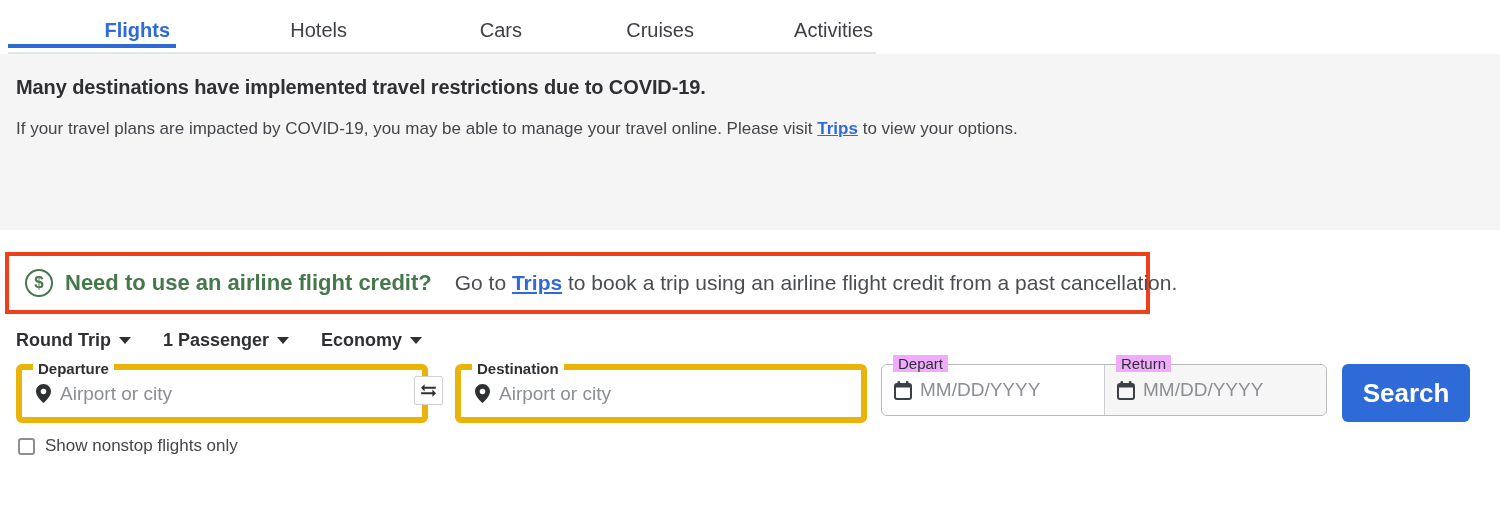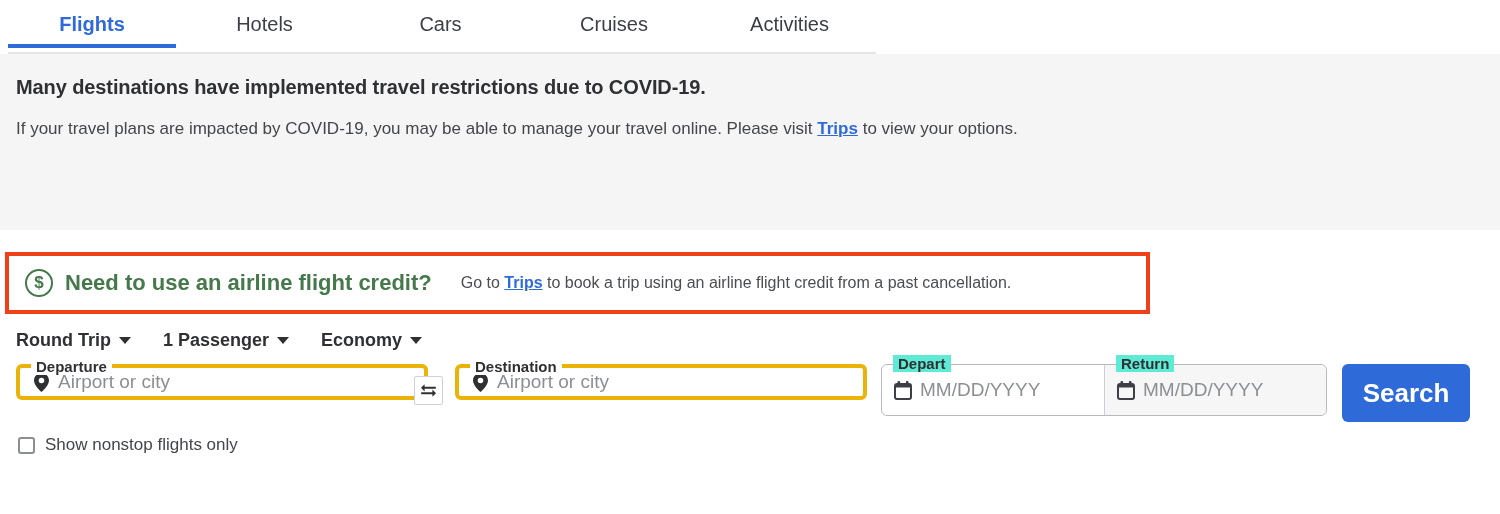--- a/index.html
+++ b/index.html
@@ -25,29 +25,30 @@
     content: "";
     position: absolute;
     left: 8px;
     width: 868px;
     bottom: 0;
     height: 2px;
     background: #e6e6e6;
   }
   .tab {
     position: relative;
-    height: 48px;
-    display: flex;
-    align-items: center;
-    justify-content: center;
+    height: 36px;
+    display: flex;
+    align-items: center;
+    justify-content: flex-end;
     font-size: 20px;
     color: #3c3f45;
     padding: 0 6px;
     cursor: pointer;
     white-space: nowrap;
+    margin-top: 12px;
   }
   .tab-0 { width: 168px; }
   .tab-1 { width: 177px; }
   .tab-2 { width: 175px; }
   .tab-3 { width: 179px; }
   .tab-4 { width: 172px; }
   .tab.active {
     color: #2f6ad9;
     font-weight: 700;
   }
@@ -114,24 +115,24 @@
     font-weight: 700;
     flex: 0 0 auto;
   }
   .credit-head {
     font-size: 22px;
     font-weight: 700;
     color: #45794b;
     white-space: nowrap;
   }
   .credit-sub {
-    font-size: 16px;
+    font-size: 21px;
     color: #4a4d52;
     white-space: nowrap;
-    margin-left: 17px;
+    margin-left: 11px;
   }
   .credit-sub .linkblue { font-weight: 600; }
 
   
   .options {
     display: flex;
     align-items: flex-end;
     gap: 32px;
     padding: 16px 0 0 16px;
   }
@@ -153,22 +154,22 @@
 
   
   .form {
     display: flex;
     align-items: flex-start;
     padding: 13px 0 0 16px;
     gap: 0;
   }
   .field {
     position: relative;
-    height: 36px;
-    border: 4px solid #eab308;
+    height: 59px;
+    border: 6px solid #eab308;
     border-radius: 6px;
     display: flex;
     align-items: center;
     padding: 0 14px;
     background: #fff;
   }
   .field .lbl {
     position: absolute;
     top: -10px;
     left: 11px;
@@ -227,24 +228,24 @@
   .datecell.return {
     width: 222px;
     background: #f6f6f6;
     border-left: 1px solid #cdcfd3;
     border-radius: 0 6px 6px 0;
   }
   .datecell .lbl {
     position: absolute;
     top: -10px;
     left: 11px;
-    background: #5eead4;
+    background: #f0abfc;
     padding: 0 5px;
     font-size: 15px;
-    font-weight: 700;
+    font-weight: 400;
     color: #2f3033;
     white-space: nowrap;
   }
   .datecell .ph {
     font-size: 19px;
     color: #8b8e93;
     white-space: nowrap;
   }
   .cal {
     flex: 0 0 auto;

